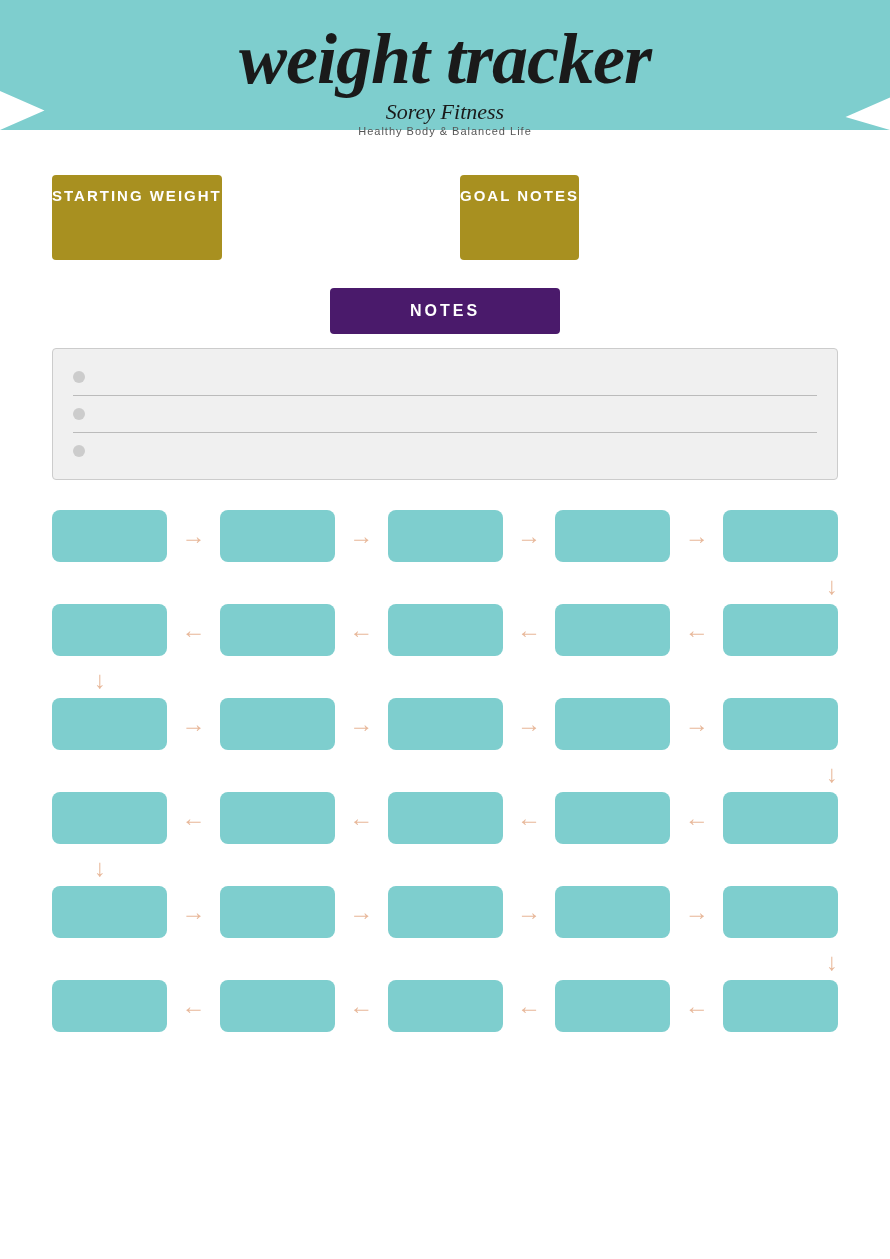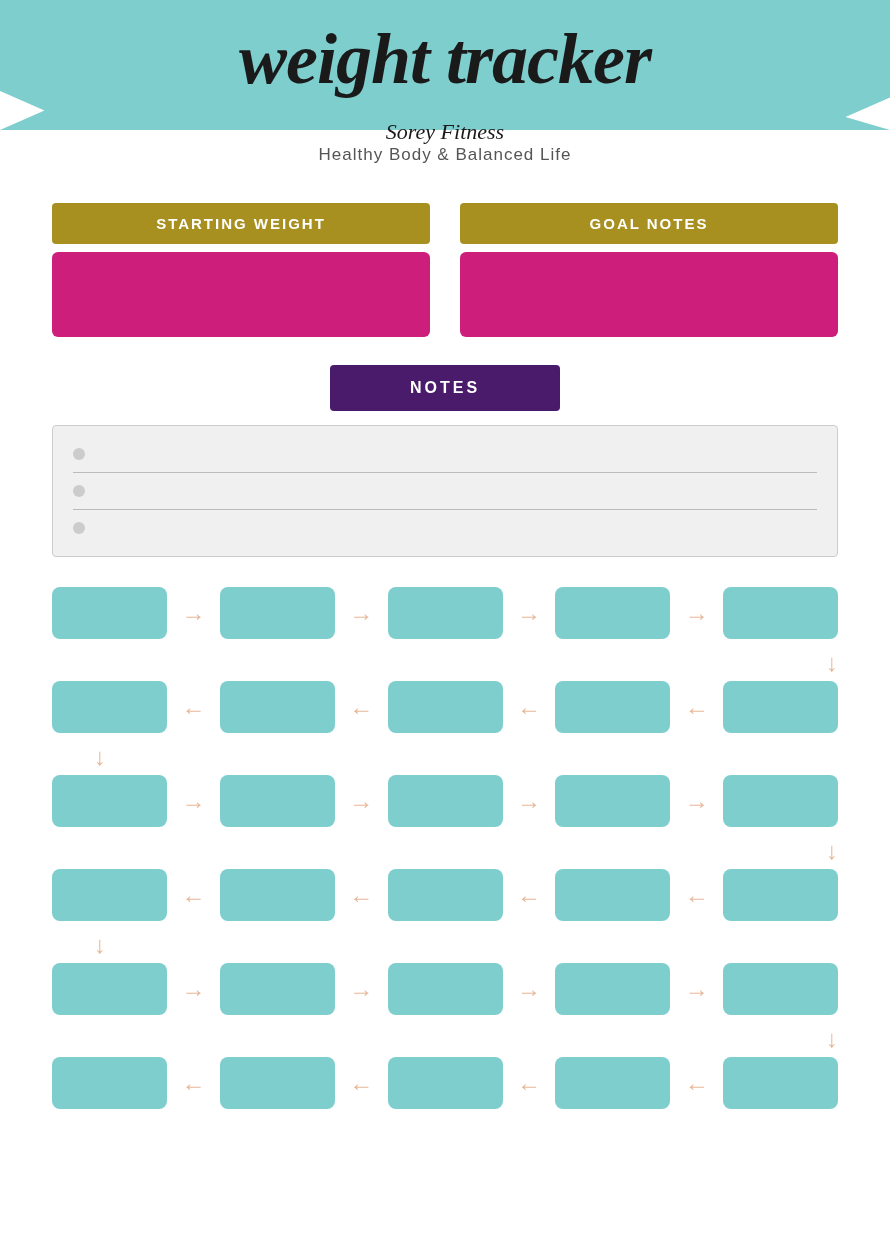--- a/index.html
+++ b/index.html
@@ -46,45 +46,44 @@
       font-style: italic;
       letter-spacing: -1px;
       line-height: 1.1;
       font-family: 'Palatino Linotype', 'Book Antiqua', Palatino, serif;
     }
 
     .subtitle {
       font-size: 22px;
       color: #1a1a1a;
       font-style: italic;
-      margin-top: 20px;
+      margin-top: 0;
       font-family: 'Georgia', serif;
     }
 
     .subtitle-small {
-      font-size: 17px;
+      font-size: 11px;
       color: #555;
       letter-spacing: 1px;
       font-style: normal;
       font-family: Arial, sans-serif;
     }
 
     
     .weight-section {
       display: flex;
       justify-content: space-between;
       margin-top: 28px;
       gap: 30px;
     }
 
     .weight-col {
       flex: 1;
       display: flex;
-      flex-direction: column;
-      gap: 8px;
+      gap: 0;
     }
 
     .weight-label-btn {
       background: #a89020;
       color: white;
       text-align: center;
       padding: 12px 0;
       font-size: 15px;
       font-weight: 700;
       letter-spacing: 2px;

